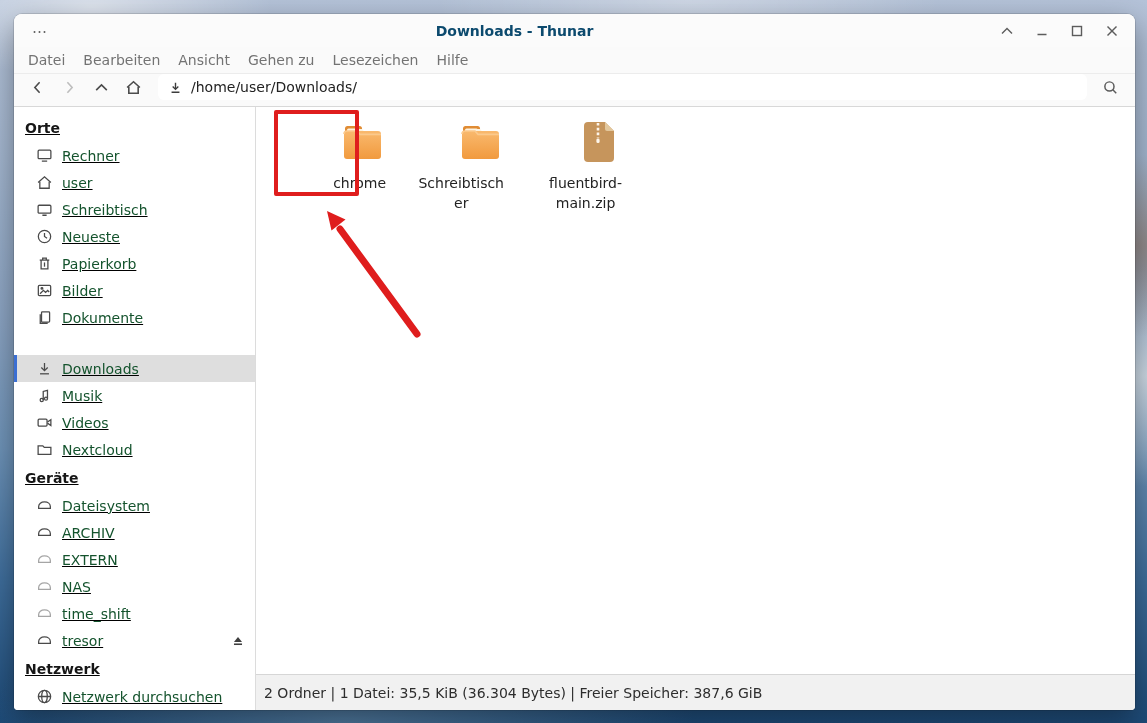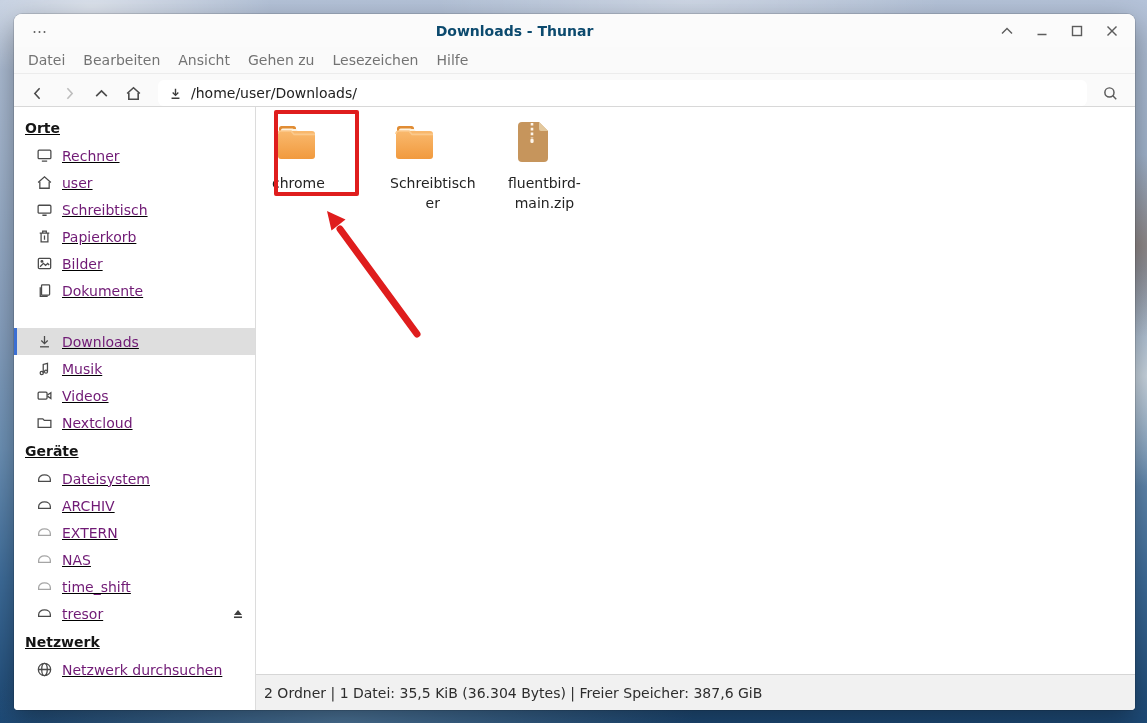--- a/index.html
+++ b/index.html
@@ -31,52 +31,52 @@
   .tb-title { color:#0c4a6e; font-size:14px; white-space:nowrap;font-weight:bold; }
   .tb-controls { display:flex; align-items:center; gap:13px; padding-left:20px; }
   .tb-btn { width:22px; height:22px; display:flex; align-items:center; justify-content:center; }
   .tb-btn svg { stroke:#5c5c5c; stroke-width:1.4; fill:none; }
 
   .menubar { height:27px; background:#fafafa; border-bottom:1px solid #ececec;
     display:flex; align-items:center; padding-left:5px; flex:none; }
   .menu-item { font-size:14px; color:#737373; padding:3px 7px; margin:0 2px; white-space:nowrap; }
 
   .toolbar { height:33px; background:#fafafa; border-bottom:1px solid #d8d8d8;
-    display:flex; align-items:flex-end; padding:0 10px 0 8px; flex:none; gap:2px; }
+    display:flex; align-items:flex-start; padding:0 10px 0 8px; flex:none; gap:2px; }
   .nav-btn { width:30px; height:26px; display:flex; align-items:center; justify-content:center; border-radius:4px; }
   .nav-btn svg { stroke:#4c4c4c; stroke-width:1.5; fill:none; }
   .nav-btn.disabled svg { stroke:#bdbdbd; }
   .pathbar { flex:1; height:26px; background:#fff; border-radius:6px; margin-left:8px;
     display:flex; align-items:center; padding:0 10px; gap:8px; }
   .pathbar svg { stroke:#3c3c3c; stroke-width:1.5; fill:none; flex:none; }
   .path-text { font-size:14px; color:#222; white-space:nowrap; }
   .search-btn { width:30px; height:26px; margin-left:6px; display:flex; align-items:center; justify-content:center; }
   .search-btn svg { stroke:#5a5a5a; stroke-width:1.4; fill:none; }
 
   .body-row { flex:1; display:flex; min-height:0; }
 
   
   .sidebar { width:242px; flex:none; background:#fff; border-right:1px solid #dcdcdc;
     padding-top:6px; overflow:hidden;text-decoration:underline; }
   .shead { font-size:14px; font-weight:bold; color:#161616; padding:7px 10px 6px 11px; }
   .srow { height:27px; display:flex; align-items:center; padding-left:22px; padding-right:10px;
-    font-size:14px; color:#701a75; position:relative; }
+    font-size:14px; color:#14532d; position:relative; }
   .srow .si { width:17px; height:17px; margin-right:9px; flex:none;
     stroke:#4a4a4a; stroke-width:1.2; fill:none; }
   .srow.muted .si { stroke:#a5a5a5; }
   .srow.selected { background:#dedede;margin-top:24px; }
   .srow.selected::before { content:""; position:absolute; left:0; top:0; bottom:0; width:3px; background:#3b6fd3; }
   .srow .grow { flex:1; }
   .eject { width:14px; height:14px; flex:none; }
 
   
   .main-col { flex:1; display:flex; flex-direction:column; min-width:0; }
   .files-area { flex:1; position:relative; background:#fff;
     display:flex; align-items:flex-start; padding:6px 0 0 16px; gap:4px; }
-  .fcell { width:114px; display:flex; flex-direction:column; align-items:flex-start; padding-top:5px; }
+  .fcell { width:114px; display:flex; flex-direction:column; align-items:flex-end; padding-top:5px; }
   .fcell .ficon { width:48px; height:48px; margin-bottom:7px; }
   .flabel { text-align:center; font-size:14px; line-height:20px; color:#232323; }
   .flabel span { display:block; }
 
   
   .hl-box { position:absolute; left:18px; top:3px; width:85px; height:86px;
     border:4px solid #df1d1d; border-radius:2px; pointer-events:none; }
   .arrow-svg { position:absolute; left:0; top:0; pointer-events:none; }
 
   .statusbar { height:36px; flex:none; background:#f1f1f1; border-top:1px solid #d6d6d6;
@@ -279,20 +279,26 @@
           <span>user</span>
         </div>
       <div class="srow">
           <svg class="si">
             <use href="#i-desktop"></use>
           </svg>
           <span>Schreibtisch</span>
         </div>
       <div class="srow">
           <svg class="si">
+            <use href="#i-clock"></use>
+          </svg>
+          <span>Neueste</span>
+        </div>
+      <div class="srow">
+          <svg class="si">
             <use href="#i-trash"></use>
           </svg>
           <span>Papierkorb</span>
         </div>
       <div class="srow">
           <svg class="si">
             <use href="#i-image"></use>
           </svg>
           <span>Bilder</span>
         </div>

